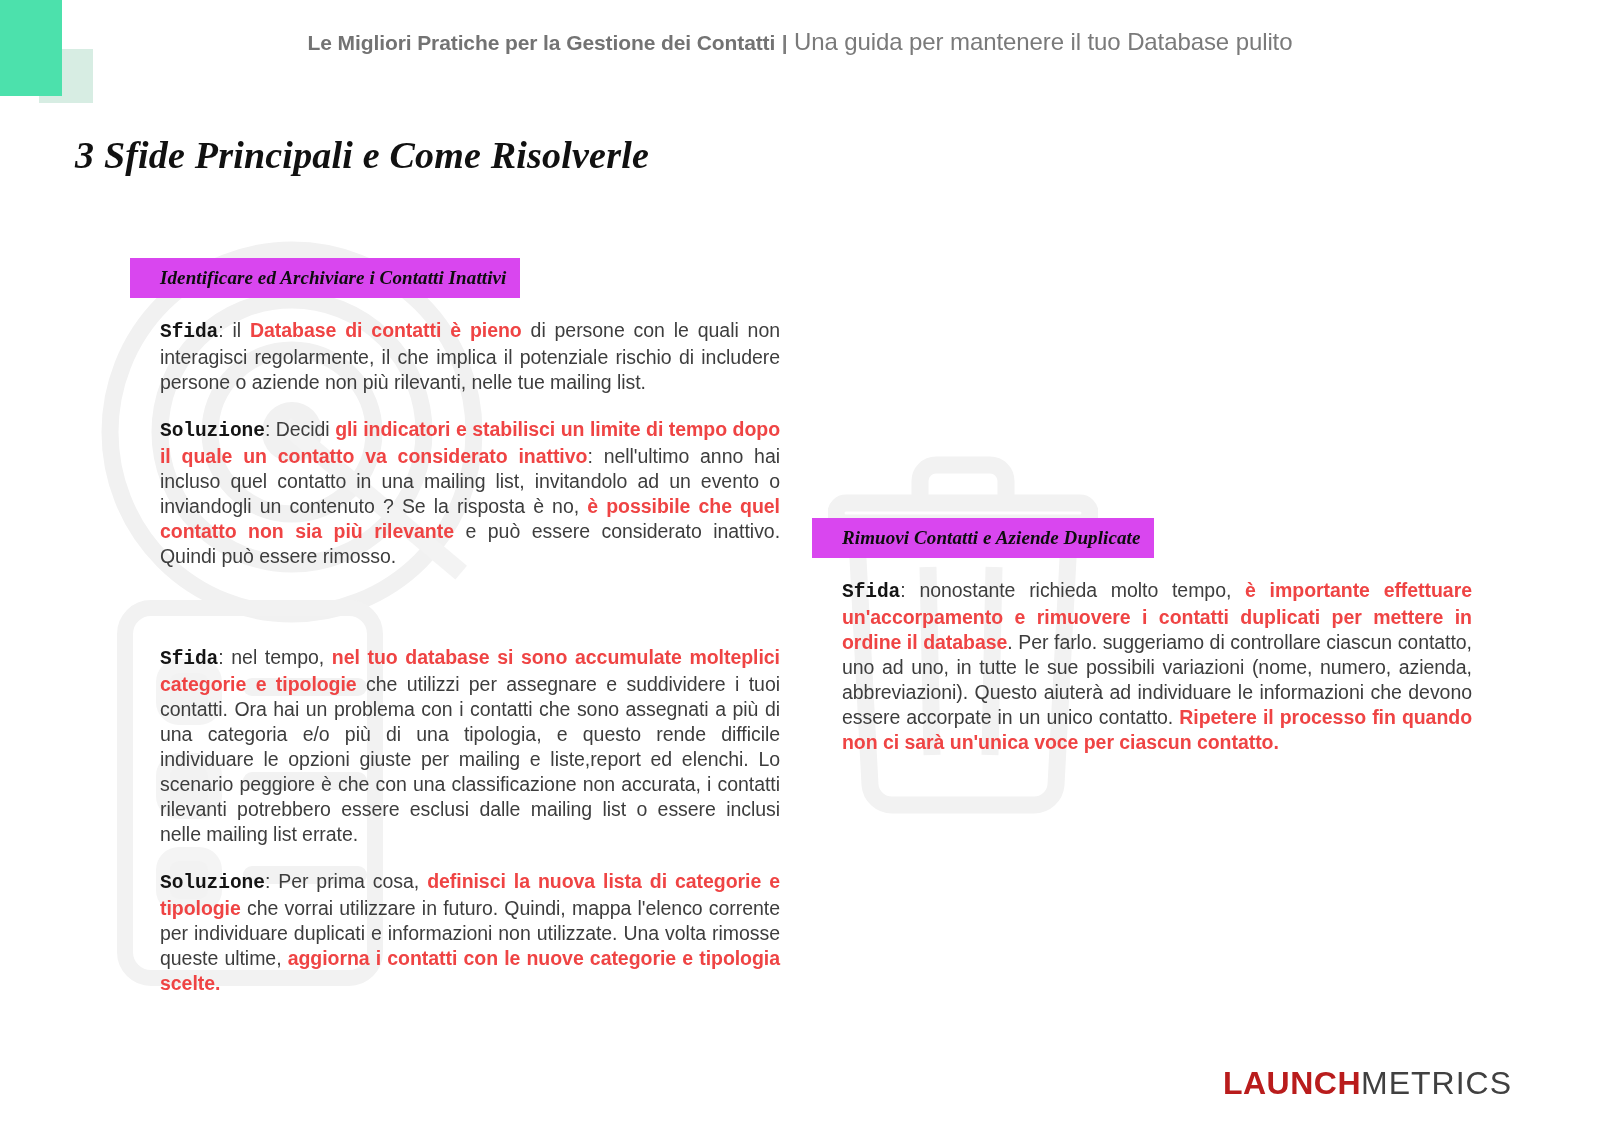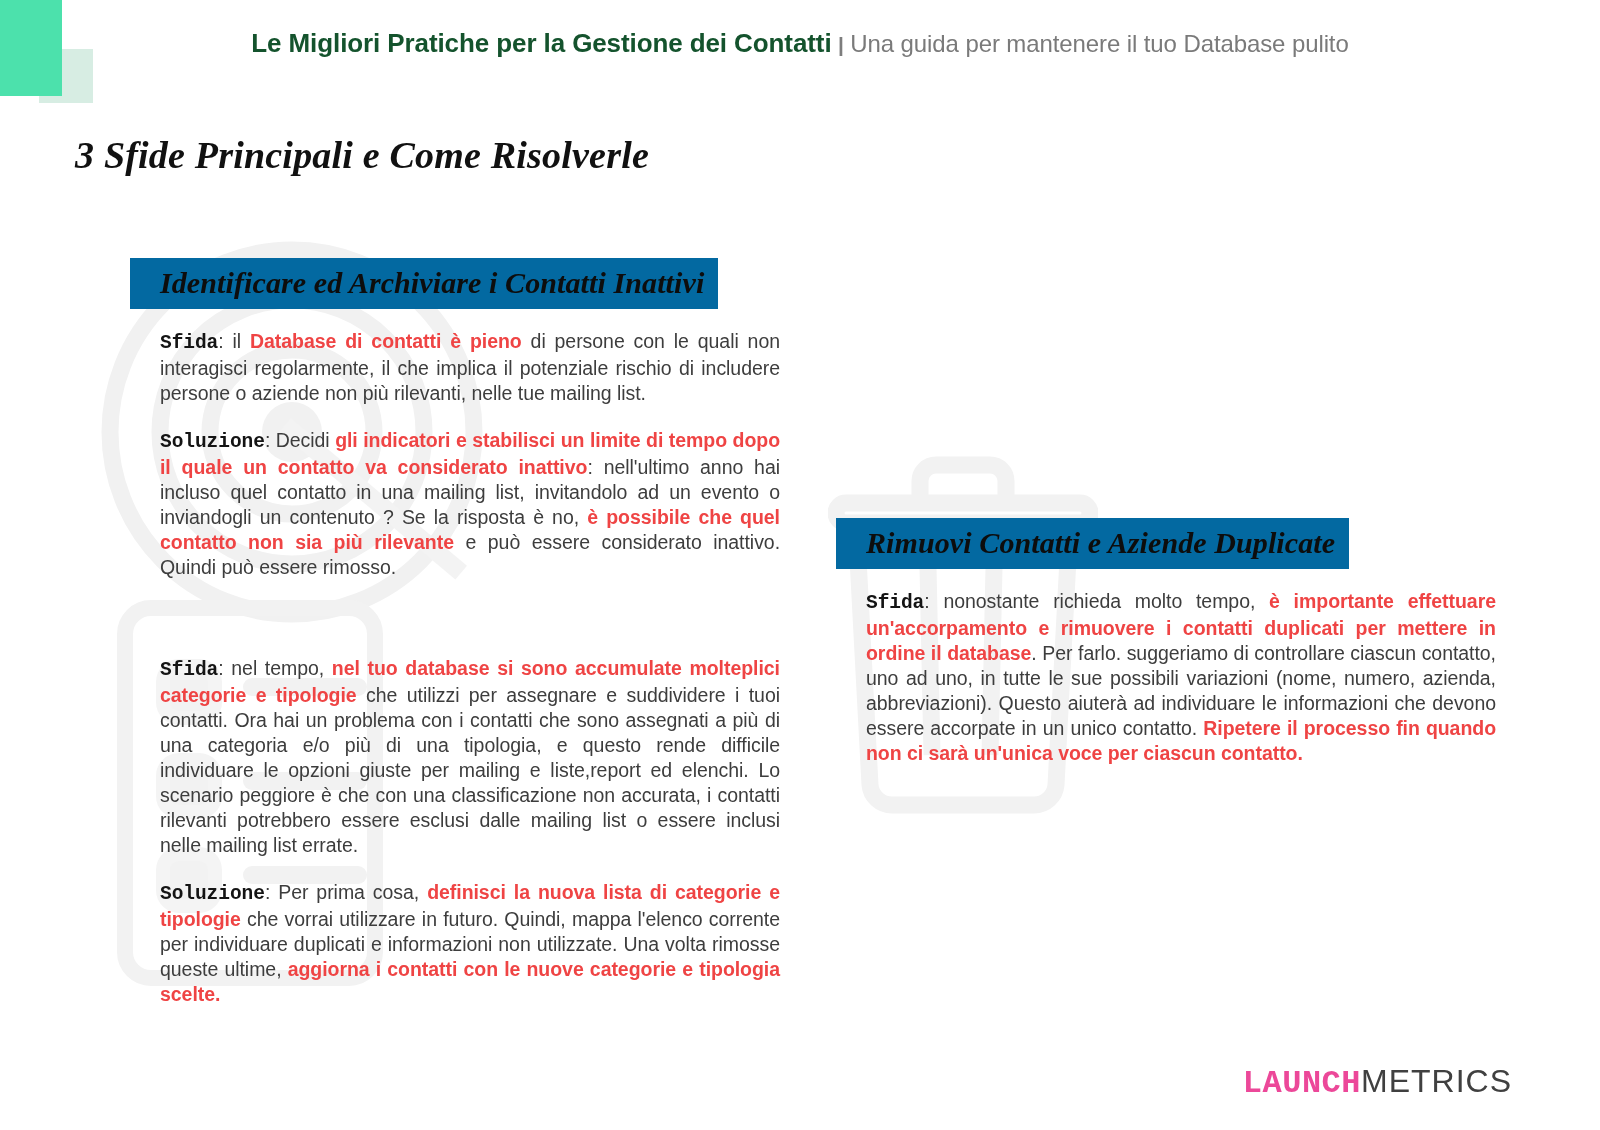--- a/index.html
+++ b/index.html
@@ -35,23 +35,23 @@
   
   .doc-header {
     position: absolute;
     left: 0; top: 28px;
     width: 1600px;
     text-align: center;
     z-index: 5;
     white-space: nowrap;
   }
   .doc-header .h-strong {
-    font-size: 26px;
-    font-weight: bold;
-    color: #14532d;
+    font-size: 21px;
+    font-weight: bold;
+    color: #737373;
     letter-spacing: -0.1px;
   }
   .doc-header .h-pipe {
     font-size: 21px;
     font-weight: bold;
     color: #7d7d7d;
     padding: 0 2px;
   }
   .doc-header .h-light {
     font-size: 24px;
@@ -86,34 +86,34 @@
 
   
   .col-left {
     position: absolute;
     left: 130px; top: 258px;
     width: 650px;
     z-index: 4;
   }
   .col-right {
     position: absolute;
-    left: 836px; top: 518px;
+    left: 812px; top: 518px;
     width: 660px;
     z-index: 4;
   }
 
   .section { margin-bottom: 0; }
 
   .sec-heading {
     display: inline-block;
-    background: #0369a1;
+    background: #d946ef;
     font-family: "Liberation Serif", serif;
     font-style: italic;
     font-weight: bold;
-    font-size: 30px;
+    font-size: 19px;
     color: #0d0d0d;
     line-height: 1.0;
     padding: 10px 14px 11px 30px;
     white-space: nowrap;
     letter-spacing: 0.1px;
   }
   .sec-heading.wide-pad { padding-right: 22px; }
 
   .body-block {
     padding: 0 0 0 30px;
@@ -135,21 +135,21 @@
   
   .logo {
     position: absolute;
     right: 88px; bottom: 28px;
     font-size: 32px;
     font-weight: bold;
     letter-spacing: 0.5px;
     z-index: 5;
     white-space: nowrap;
   }
-  .logo .lg-a { color: #ec4899; font-weight: bold; font-family: Liberation Mono, monospace; }
+  .logo .lg-a { color: #b91c1c; font-weight: bold; }
   .logo .lg-b { color: #404040; font-weight: normal; letter-spacing: 1px; }
 </style>
 </head>
 <body>
 
 <div class="corner-sq-green"></div>
 <div class="corner-sq-pale"></div>
 
 <div class="watermark wm-target">
   <svg width="400" height="400" viewBox="0 0 400 400" aria-hidden="true">

